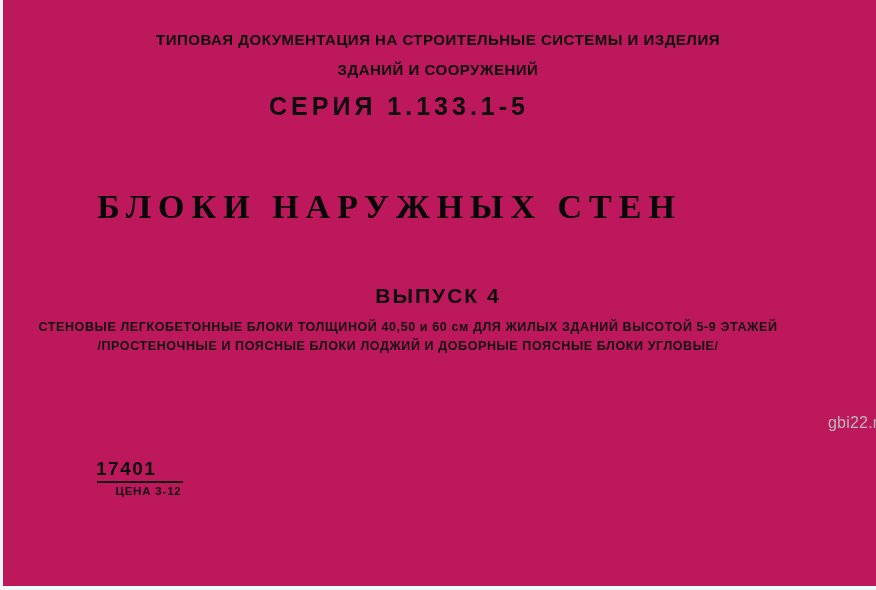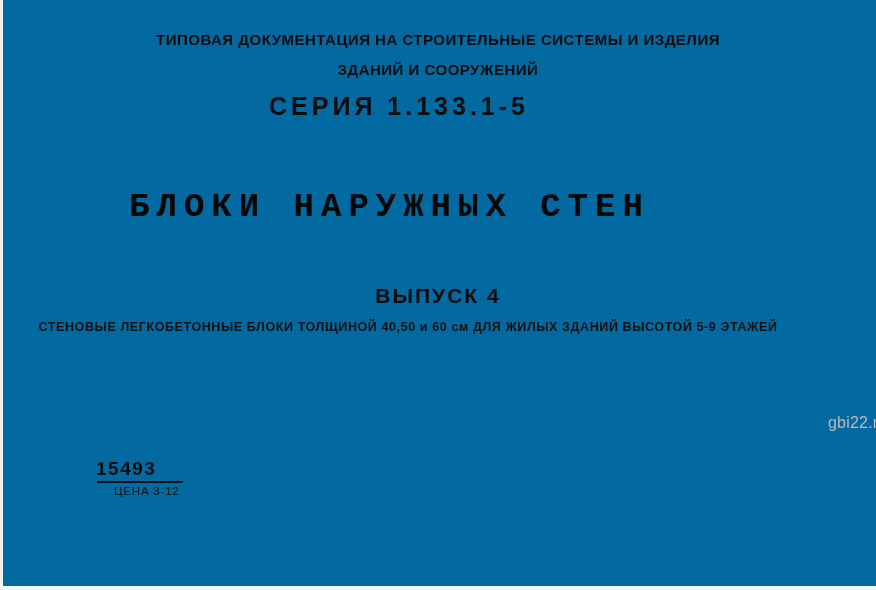--- a/index.html
+++ b/index.html
@@ -11,21 +11,21 @@
     width: 876px;
     height: 590px;
     overflow: hidden;
     font-family: "Liberation Sans", sans-serif;
     color: #111111;
   }
   .page {
     position: relative;
     width: 876px;
     height: 590px;
-    background: #0369a1;
+    background: #be185d;
   }
   
   .scan-edge-left {
     position: absolute;
     left: 0;
     top: 0;
     width: 3px;
     height: 590px;
     background: linear-gradient(to right, #efefef, #ffffff);
   }
@@ -70,21 +70,21 @@
     letter-spacing: 4px;
     color: #0d0d0d;
   }
 
   .main-title {
     position: absolute;
     top: 188px;
     left: 0;
     width: 779px;
     text-align: center;
-    font-family: Liberation Mono, monospace;
+    font-family: Liberation Serif, serif;
     font-weight: bold;
     font-size: 34px;
     letter-spacing: 7px;
     color: #070707;
   }
 
   .issue {
     position: absolute;
     top: 284px;
     left: 0;
@@ -139,25 +139,26 @@
     line-height: 22px;
   }
   .code-rule {
     width: 86px;
     height: 2px;
     background: #111111;
     margin: 1px 0 2px 1px;
   }
   .code-price {
     font-family: "Liberation Sans", sans-serif;
-    font-weight: normal;
+    font-weight: bold;
     font-size: 11.5px;
     letter-spacing: 0.8px;
     color: #111111;
     padding-left: 18px;
+    text-align: center;
   }
 </style>
 </head>
 <body>
 
 <div class="page">
 
   <div class="scan-edge-left"></div>
 
   <div class="header-block">
@@ -166,24 +167,25 @@
   </div>
 
   <div class="series">СЕРИЯ 1.133.1-5</div>
 
   <div class="main-title">БЛОКИ НАРУЖНЫХ СТЕН</div>
 
   <div class="issue">ВЫПУСК 4</div>
 
   <div class="subtitle-block">
     <div class="subtitle-line">СТЕНОВЫЕ ЛЕГКОБЕТОННЫЕ БЛОКИ ТОЛЩИНОЙ 40,50 и 60 см ДЛЯ ЖИЛЫХ ЗДАНИЙ ВЫСОТОЙ 5-9 ЭТАЖЕЙ</div>
+    <div class="subtitle-line">/ПРОСТЕНОЧНЫЕ И ПОЯСНЫЕ БЛОКИ ЛОДЖИЙ И ДОБОРНЫЕ ПОЯСНЫЕ БЛОКИ УГЛОВЫЕ/</div>
   </div>
 
   <div class="watermark">gbi22.ru</div>
 
   <div class="code-block">
-    <div class="code-number">15493</div>
+    <div class="code-number">17401</div>
     <div class="code-rule"></div>
     <div class="code-price">ЦЕНА 3-12</div>
   </div>
 
   <div class="scan-edge-bottom"></div>
 </div>
 
 </body></html>

